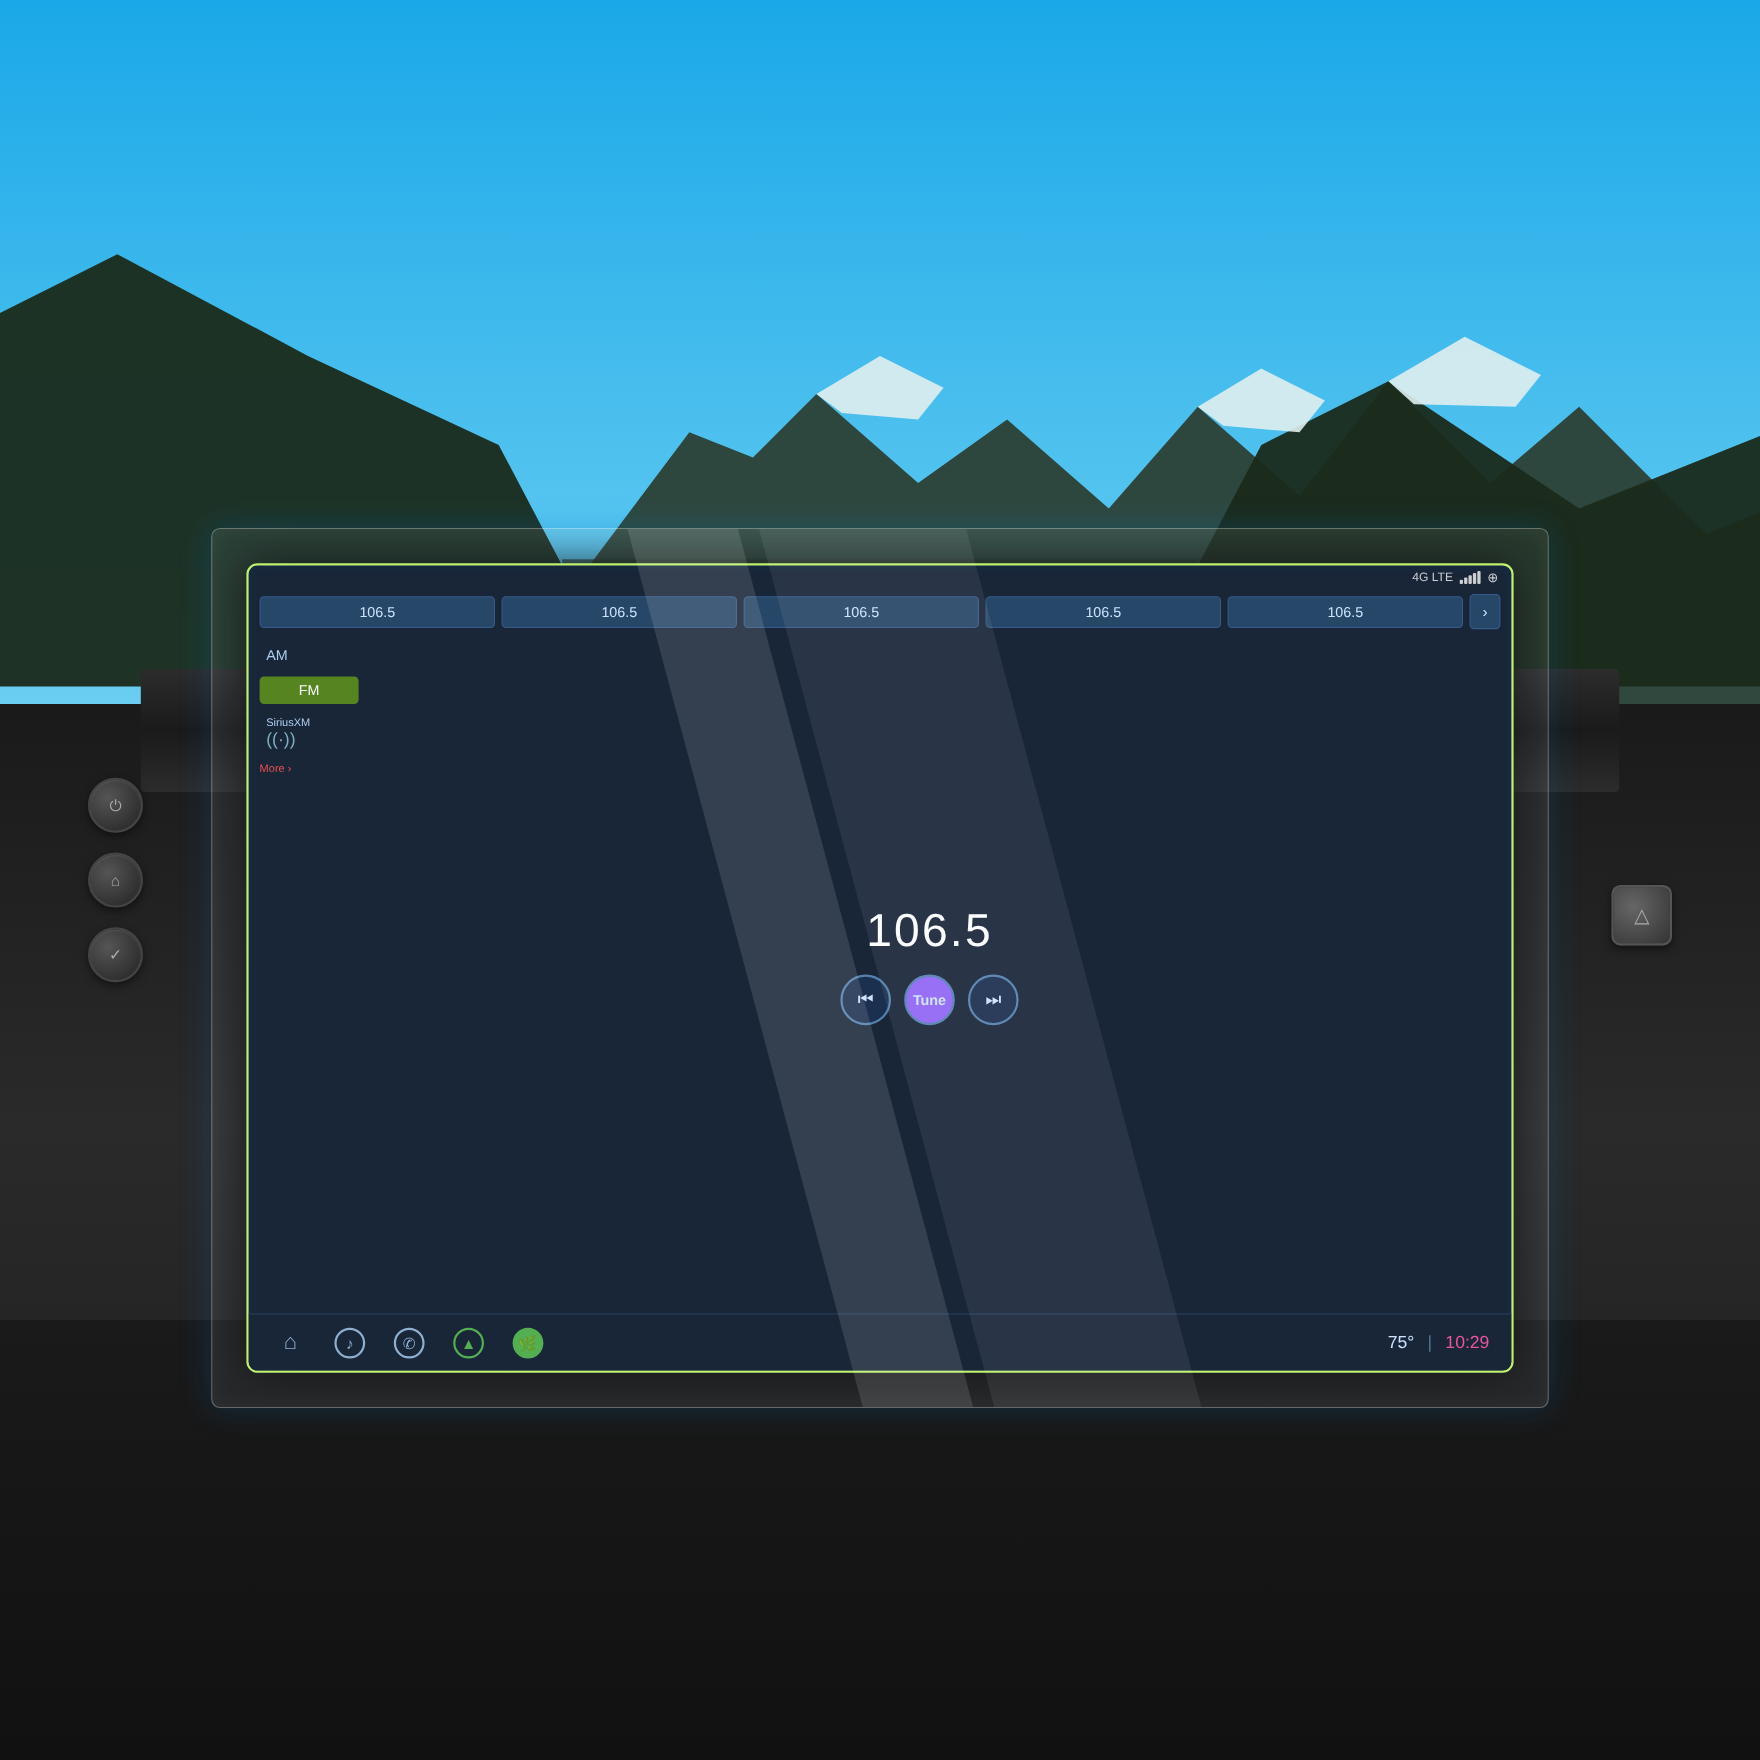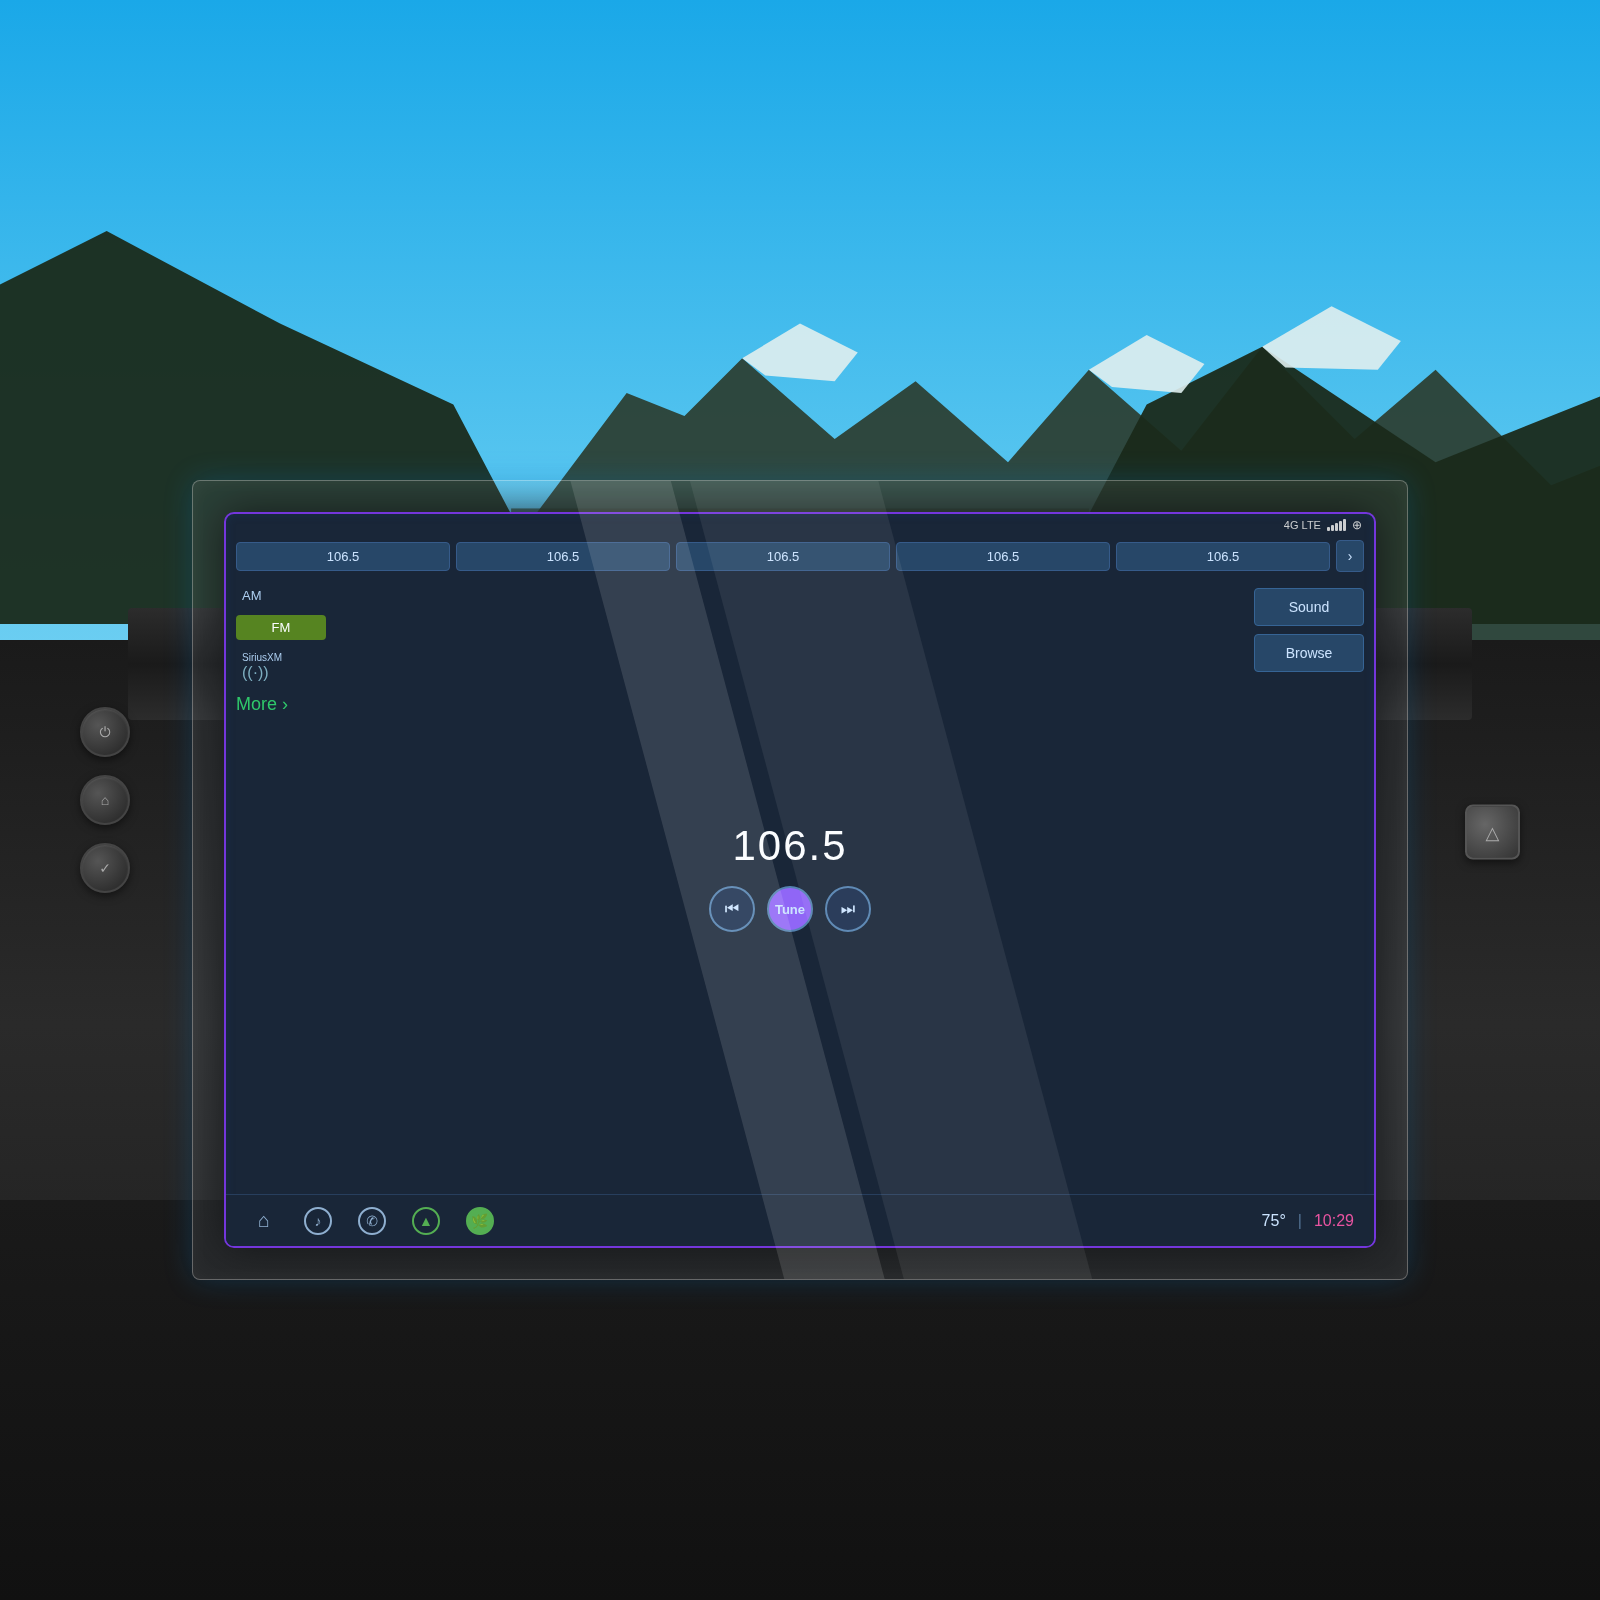--- a/index.html
+++ b/index.html
@@ -147,21 +147,21 @@
     
     .screen {
       position: absolute;
       top: 32%;
       left: 14%;
       width: 72%;
       height: 46%;
       background: #0a1628;
       border-radius: 10px;
       overflow: hidden;
-      border: 2px solid #6d28d9;
+      border: 2px solid #bef264;
       box-shadow: 0 0 40px rgba(0,0,0,0.8), inset 0 0 10px rgba(0,50,100,0.3);
       z-index: 5;
     }
 
     
     .status-bar {
       position: absolute;
       top: 0; right: 0;
       padding: 4px 12px;
       display: flex;
@@ -270,22 +270,22 @@
       font-weight: normal;
       color: #aaccee;
     }
 
     .siriusxm-icon {
       font-size: 16px;
       color: #7ab;
     }
 
     .more-btn {
-      color: #22c55e;
-      font-size: 18px;
+      color: #ef4444;
+      font-size: 10px;
       cursor: pointer;
     }
 
     
     .center-area {
       flex: 1;
       display: flex;
       flex-direction: column;
       align-items: center;
       justify-content: center;
@@ -602,24 +602,20 @@
 
       <div class="center-area">
         <div class="frequency-display">106.5</div>
         <div class="playback-controls">
           <div class="ctrl-btn">⏮</div>
           <div class="ctrl-btn tune">Tune</div>
           <div class="ctrl-btn">⏭</div>
         </div>
       </div>
 
-      <div class="right-panel">
-        <div class="action-btn">Sound</div>
-        <div class="action-btn">Browse</div>
-      </div>
 
     </div>
 
     <div class="bottom-nav">
       <div class="nav-left">
         <div class="nav-icon-btn">
           <span class="nav-home-icon">⌂</span>
         </div>
         <div class="nav-icon-btn">
           <div class="nav-music-icon">

